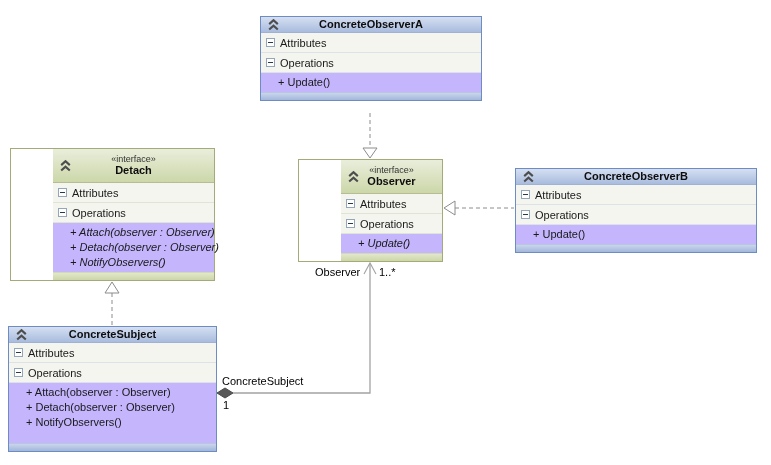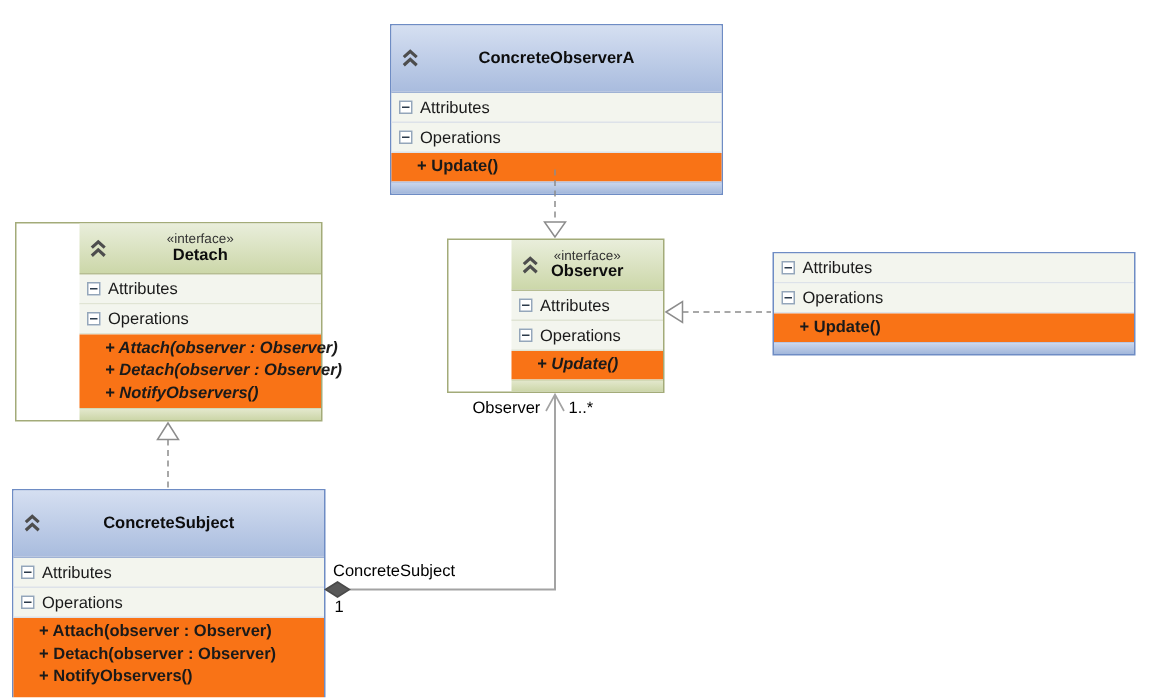--- a/index.html
+++ b/index.html
@@ -15,37 +15,37 @@
   .openarrow{fill:none;stroke:#a3a3a3;stroke-width:1.1;}
   .diamond{fill:#595959;stroke:#4a4a4a;}
 
   
   .class-box{position:absolute;z-index:2;background:#ffffff;box-sizing:border-box;}
   .class-box *{box-sizing:border-box;}
   .concrete{border:1px solid #6e8cc4;}
   .interface{border:1px solid #a3ab79;padding-left:42px;}
 
   .box-header{position:relative;display:flex;align-items:center;justify-content:center;}
-  .concrete .box-header{height:45px;background:linear-gradient(#d5dff1,#a9bcde);border-bottom:1px solid #9fb2d4;}
+  .concrete .box-header{height:16px;background:linear-gradient(#d5dff1,#a9bcde);border-bottom:1px solid #9fb2d4;}
   .interface .box-header{height:34px;background:linear-gradient(#e9eedb,#ccd7a9);border-bottom:1px solid #b6bd92;}
   .title-wrap{text-align:center;line-height:1.15;}
   .stereotype{font-size:9px;color:#333333;}
   .box-title{font-size:11px;font-weight:bold;color:#0d0d0d;}
 
   .chevron{position:absolute;left:5px;top:50%;transform:translateY(-50%);width:14px;height:13px;display:flex;align-items:center;justify-content:center;cursor:pointer;}
   .chevron svg{display:block;}
 
   .compartment-row{height:20px;display:flex;align-items:center;gap:5px;padding-left:5px;background:#f3f5ee;}
   .concrete .compartment-row{border-bottom:1px solid #dde2e9;}
   .interface .compartment-row{border-bottom:1px solid #e0e4d4;}
   .expander{width:9px;height:9px;border:1px solid #94a6ba;background:#ffffff;display:inline-flex;align-items:center;justify-content:center;flex:0 0 auto;cursor:pointer;}
   .expander .minus{width:5px;height:1px;background:#2b3a4a;}
   .row-label{font-size:11px;color:#1a1a1a;}
 
-  .methods{background:#f97316;padding:2px 0 2px 0;font-weight:bold;}
+  .methods{background:#c4b5fd;padding:2px 0 2px 0;}
   .method{font-size:11px;line-height:15px;padding-left:17px;white-space:nowrap;}
   .interface .method{font-style:italic;}
   #box-concrete-subject .methods{min-height:60px;}
   #box-observer .methods,#box-concrete-observer-a .methods,#box-concrete-observer-b .methods,#box-subject .methods{min-height:19px;}
 
   .strip{height:8px;}
   .concrete .strip{background:linear-gradient(#c9d5eb,#a2b7db);border-top:1px solid #b8c6e2;}
   .interface .strip{background:linear-gradient(#e2e7cb,#ccd6a8);border-top:1px solid #d2d9b6;}
 
   
@@ -179,20 +179,31 @@
         </span>
       <span class="row-label">Operations</span>
     </div>
     <div class="methods">
       <div class="method">+ Update()</div>
     </div>
     <div class="strip"></div>
   </div>
 
   <div class="class-box concrete" id="box-concrete-observer-b">
+    <div class="box-header">
+      <span class="chevron">
+        <svg width="13" height="13" viewBox="0 0 13 13">
+            <path d="M2.2 5.6 L6.5 1.7 L10.8 5.6" stroke="#4d4d4d" stroke-width="2.1" fill="none"></path>
+            <path d="M2.2 11 L6.5 7.1 L10.8 11" stroke="#4d4d4d" stroke-width="2.1" fill="none"></path>
+          </svg>
+      </span>
+      <div class="title-wrap">
+        <div class="box-title">ConcreteObserverB</div>
+      </div>
+    </div>
     <div class="compartment-row">
       <span class="expander">
           <span class="minus"></span>
         </span>
       <span class="row-label">Attributes</span>
     </div>
     <div class="compartment-row">
       <span class="expander">
           <span class="minus"></span>
         </span>

